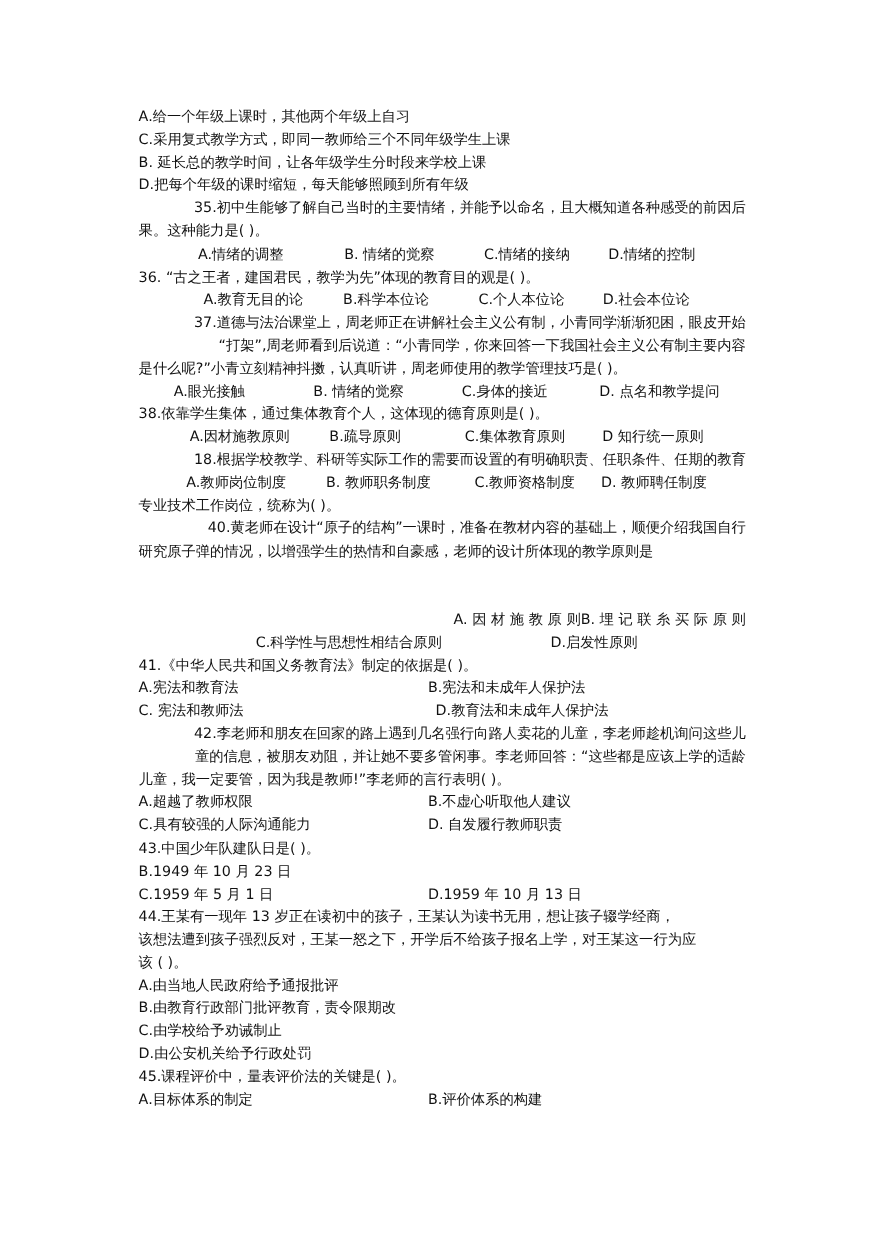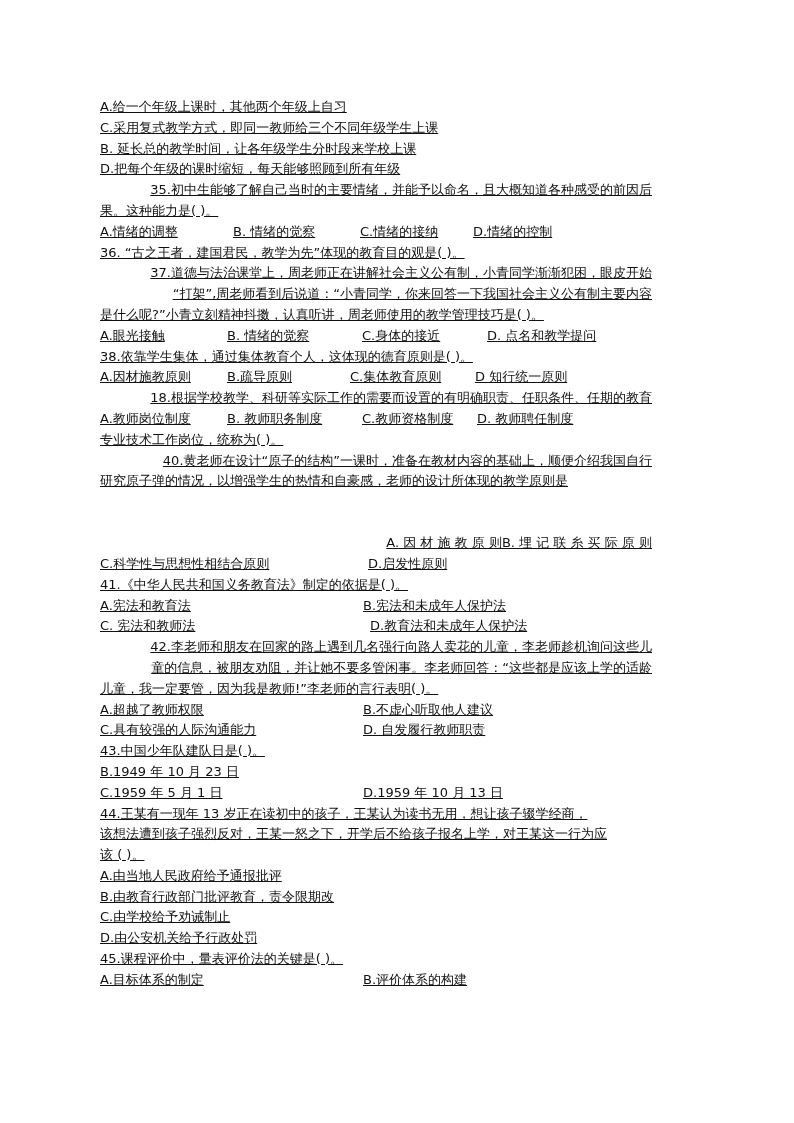--- a/index.html
+++ b/index.html
@@ -1,21 +1,21 @@
 <!DOCTYPE html>
 <html><head>
 <meta charset="utf-8">
 <style>
   html, body { margin:0; padding:0; background:#ffffff; }
   body { width:794px; height:1123px; position:relative; overflow:hidden;
          font-family:"DejaVu Sans", "Liberation Sans", sans-serif; color:#111; }
-  .page { position:absolute; left:100px; top:97px; width:560px;text-decoration:underline; }
+  .page { position:absolute; left:126px; top:97px; width:560px; }
   .line { height:20.8px; line-height:20.8px; font-size:13px; white-space:nowrap; position:relative; }
   .justify { display:flex; justify-content:flex-end; width:552px; }
-  .opts { display:flex; }
+  .opts { display:flex;justify-content:center; }
   .opts span { display:inline-block; }
   .two { display:flex; }
   .two span:first-child { width:263px; display:inline-block; }
   .gap { height:41px; }
 </style>
 </head>
 <body>
 
 <div class="page">
 
@@ -30,20 +30,26 @@
   </div>
   <div class="line">果。这种能力是(    )。</div>
   <div class="line opts">
     <span style="width:133px">A.情绪的调整</span>
     <span style="width:127px">B. 情绪的觉察</span>
     <span style="width:113px">C.情绪的接纳</span>
     <span>D.情绪的控制</span>
   </div>
 
   <div class="line">36. “古之王者，建国君民，教学为先”体现的教育目的观是(     )。</div>
+  <div class="line opts">
+    <span style="width:127px">A.教育无目的论</span>
+    <span style="width:123px">B.科学本位论</span>
+    <span style="width:113px">C.个人本位论</span>
+    <span>D.社会本位论</span>
+  </div>
 
   <div class="line justify">
     <span>37.道德与法治课堂上，周老师正在讲解社会主义公有制，小青同学渐渐犯困，眼皮开</span>
     <span>始</span>
   </div>
   <div class="line justify">
     <span>“打架”,周老师看到后说道：“小青同学，你来回答一下我国社会主义公有制主要内</span>
     <span>容</span>
   </div>
   <div class="line">是什么呢?”小青立刻精神抖擞，认真听讲，周老师使用的教学管理技巧是(     )。</div>

